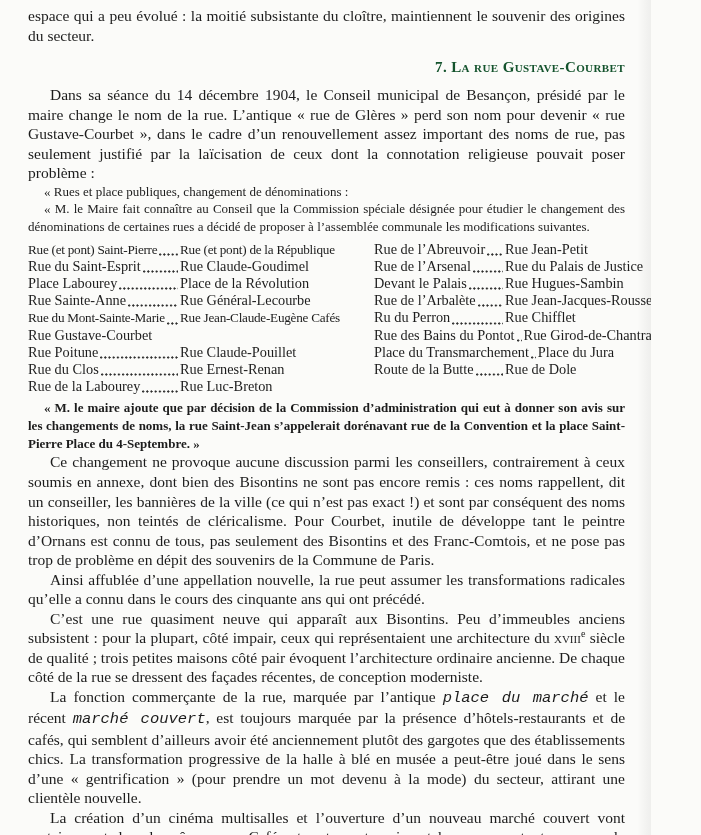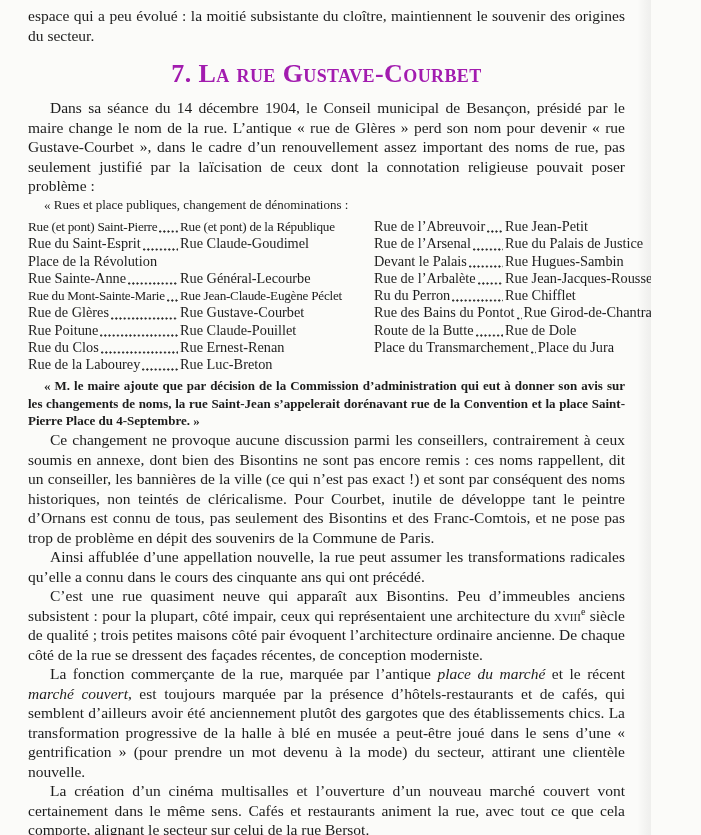--- a/index.html
+++ b/index.html
@@ -26,26 +26,26 @@
   p.body {
     margin: 0;
     font-size: 15.5px;
     line-height: 1.26;
     text-align: justify;
     text-indent: 22px;
   }
   p.body.no-indent { text-indent: 0; }
   h1.section-heading {
     margin: 14px 0 9px 0;
-    text-align: center;
-    font-size: 26px;
+    text-align: right;
+    font-size: 15px;
     font-weight: bold;
     font-variant: small-caps;
     letter-spacing: 0.4px;
-    color: #a21caf;
+    color: #14532d;
   }
   p.small {
     margin: 0;
     font-size: 13px;
     line-height: 1.36;
     text-align: justify;
     text-indent: 16px;
   }
   p.small.after-table { margin-top: 4px; font-weight: bold; }
   .renaming-table {
@@ -69,60 +69,61 @@
     flex: 1 1 0;
     min-width: 5px;
     align-self: flex-end;
     height: 3px;
     margin: 0 2px 2px 2px;
     background-image: radial-gradient(circle at 1.1px 1.5px, #2c2c2c 0.9px, rgba(0,0,0,0) 1.3px);
     background-size: 4.2px 3px;
     background-repeat: repeat-x;
   }
   .t-row.condensed { font-size: 13.2px; letter-spacing: -0.25px; }
-  .seg-italic { font-style: italic; }
+  .seg-italic { font-style: italic; font-family: Liberation Mono, monospace; }
   .seg-smallcaps { font-variant: small-caps; }
   .seg-sup { vertical-align: super; font-size: 0.65em; line-height: 0; }
 </style>
 </head>
 <body>
 
 <div class="page">
 
   <p class="body no-indent">espace qui a peu évolué : la moitié subsistante du cloître, maintiennent le souvenir des origines du secteur.</p>
 
   <h1 class="section-heading">7. La rue Gustave-Courbet</h1>
 
   <p class="body">Dans sa séance du 14 décembre 1904, le Conseil municipal de Besançon, présidé par le maire change le nom de la rue. L’antique « rue de Glères » perd son nom pour devenir « rue Gustave-Courbet », dans le cadre d’un renouvellement assez important des noms de rue, pas seulement justifié par la laïcisation de ceux dont la connotation religieuse pouvait poser problème :</p>
 
   <p class="small">« Rues et place publiques, changement de dénominations :</p>
+  <p class="small">« M. le Maire fait connaître au Conseil que la Commission spéciale désignée pour étudier le changement des dénominations de certaines rues a décidé de proposer à l’assemblée communale les modifications suivantes.</p>
 
   <div class="renaming-table">
     <div class="t-col left">
       <div class="t-row condensed"><span class="lead">
             <span class="old">Rue (et pont) Saint-Pierre</span>
             <span class="dots"></span>
           </span><span class="new">Rue (et pont) de la République</span></div>
       <div class="t-row"><span class="lead">
             <span class="old">Rue du Saint-Esprit</span>
             <span class="dots"></span>
           </span><span class="new">Rue Claude-Goudimel</span></div>
-      <div class="t-row"><span class="new">Place de la Révolution</span></div>
+      <div class="t-row"><span class="lead">
+            <span class="old">Place Labourey</span>
+            <span class="dots"></span>
+          </span><span class="new">Place de la Révolution</span></div>
       <div class="t-row"><span class="lead">
             <span class="old">Rue Sainte-Anne</span>
             <span class="dots"></span>
           </span><span class="new">Rue Général-Lecourbe</span></div>
       <div class="t-row condensed"><span class="lead">
             <span class="old">Rue du Mont-Sainte-Marie</span>
             <span class="dots"></span>
-          </span><span class="new">Rue Jean-Claude-Eugène Péclet</span></div>
-      <div class="t-row"><span class="lead">
-            <span class="old">Rue de Glères</span>
-            <span class="dots"></span>
-          </span><span class="new">Rue Gustave-Courbet</span></div>
+          </span><span class="new">Rue Jean-Claude-Eugène Cafés</span></div>
+      <div class="t-row"><span class="new">Rue Gustave-Courbet</span></div>
       <div class="t-row"><span class="lead">
             <span class="old">Rue Poitune</span>
             <span class="dots"></span>
           </span><span class="new">Rue Claude-Pouillet</span></div>
       <div class="t-row"><span class="lead">
             <span class="old">Rue du Clos</span>
             <span class="dots"></span>
           </span><span class="new">Rue Ernest-Renan</span></div>
       <div class="t-row"><span class="lead">
             <span class="old">Rue de la Labourey</span>
@@ -148,27 +149,27 @@
           </span><span class="new">Rue Jean-Jacques-Rousseau</span></div>
       <div class="t-row"><span class="lead">
             <span class="old">Ru du Perron</span>
             <span class="dots"></span>
           </span><span class="new">Rue Chifflet</span></div>
       <div class="t-row"><span class="lead">
             <span class="old">Rue des Bains du Pontot</span>
             <span class="dots"></span>
           </span><span class="new">Rue Girod-de-Chantrans</span></div>
       <div class="t-row"><span class="lead">
+            <span class="old">Place du Transmarchement</span>
+            <span class="dots"></span>
+          </span><span class="new">Place du Jura</span></div>
+      <div class="t-row"><span class="lead">
             <span class="old">Route de la Butte</span>
             <span class="dots"></span>
           </span><span class="new">Rue de Dole</span></div>
-      <div class="t-row"><span class="lead">
-            <span class="old">Place du Transmarchement</span>
-            <span class="dots"></span>
-          </span><span class="new">Place du Jura</span></div>
     </div>
   </div>
 
   <p class="small after-table">« M. le maire ajoute que par décision de la Commission d’administration qui eut à donner son avis sur les changements de noms, la rue Saint-Jean s’appelerait dorénavant rue de la Convention et la place Saint-Pierre Place du 4-Septembre. »</p>
 
   <p class="body">Ce changement ne provoque aucune discussion parmi les conseillers, contrairement à ceux soumis en annexe, dont bien des Bisontins ne sont pas encore remis : ces noms rappellent, dit un conseiller, les bannières de la ville (ce qui n’est pas exact !) et sont par conséquent des noms historiques, non teintés de cléricalisme. Pour Courbet, inutile de développe tant le peintre d’Ornans est connu de tous, pas seulement des Bisontins et des Franc-Comtois, et ne pose pas trop de problème en dépit des souvenirs de la Commune de Paris.</p>
   <p class="body">Ainsi affublée d’une appellation nouvelle, la rue peut assumer les transformations radicales qu’elle a connu dans le cours des cinquante ans qui ont précédé.</p>
   <p class="body"><span>C’est une rue quasiment neuve qui apparaît aux Bisontins. Peu d’immeubles anciens subsistent : pour la plupart, côté impair, ceux qui représentaient une architecture du </span><span class="seg-smallcaps">xviii</span><span class="seg-sup">e</span><span> siècle de qualité ; trois petites maisons côté pair évoquent l’architecture ordinaire ancienne. De chaque côté de la rue se dressent des façades récentes, de conception moderniste.</span></p>
   <p class="body"><span>La fonction commerçante de la rue, marquée par l’antique </span><span class="seg-italic">place du marché</span><span> et le récent </span><span class="seg-italic">marché couvert</span><span>, est toujours marquée par la présence d’hôtels-restaurants et de cafés, qui semblent d’ailleurs avoir été anciennement plutôt des gargotes que des établissements chics. La transformation progressive de la halle à blé en musée a peut-être joué dans le sens d’une « gentrification » (pour prendre un mot devenu à la mode) du secteur, attirant une clientèle nouvelle.</span></p>
   <p class="body">La création d’un cinéma multisalles et l’ouverture d’un nouveau marché couvert vont certainement dans le même sens. Cafés et restaurants animent la rue, avec tout ce que cela comporte, alignant le secteur sur celui de la rue Bersot.</p>

